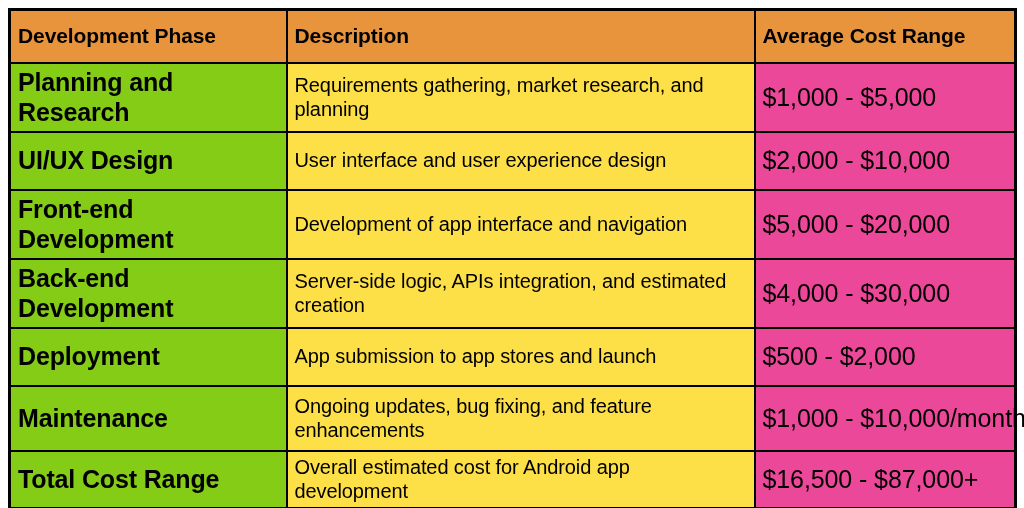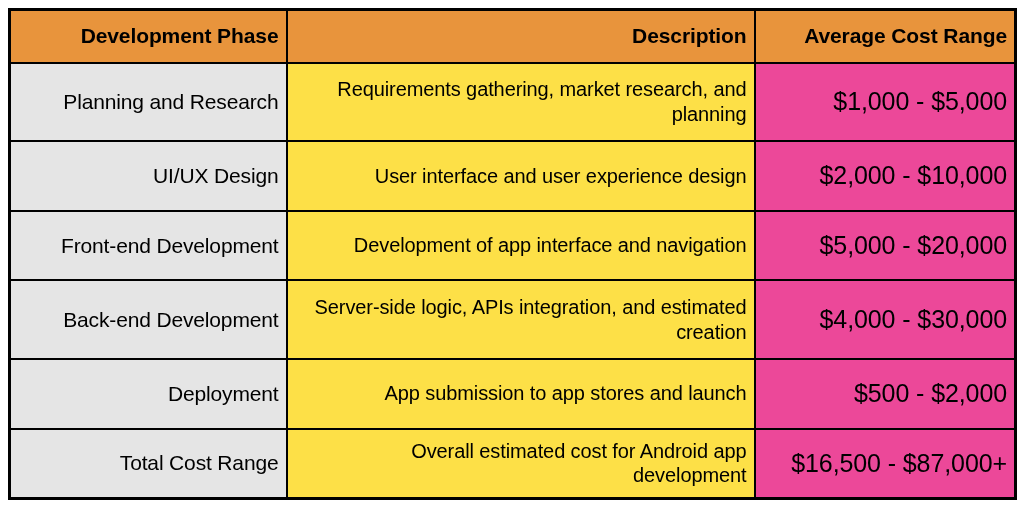--- a/index.html
+++ b/index.html
@@ -33,41 +33,41 @@
     border: 3px solid #000000;
   }
 
   table.cost-table col.col-phase { width: 277px; }
   table.cost-table col.col-desc  { width: 468px; }
   table.cost-table col.col-cost  { width: 261px; }
 
   table.cost-table th,
   table.cost-table td {
     border: 2px solid #000000;
-    text-align: right;
+    text-align: left;
     vertical-align: middle;
     padding: 3px 7px;
     box-sizing: border-box;
     line-height: 1.22;
   }
 
   
   tr.header-row th {
     background: #e8943c;
     font-weight: bold;
     font-size: 21px;
     letter-spacing: -0.1px;
     height: 53px;
   }
 
   
   td.phase-cell {
-    background: #e5e5e5;
-    font-weight: normal;
-    font-size: 21px;
+    background: #84cc16;
+    font-weight: bold;
+    font-size: 25px;
     letter-spacing: -0.15px;
   }
 
   
   td.desc-cell {
     background: #fde047;
     font-weight: normal;
     font-size: 20px;
     letter-spacing: -0.1px;
   }
@@ -120,20 +120,25 @@
         <tr class="body-row double-line">
           <td class="phase-cell">Back-end Development</td>
           <td class="desc-cell">Server-side logic, APIs integration, and estimated creation</td>
           <td class="cost-cell">$4,000 - $30,000</td>
         </tr>
         <tr class="body-row single-line">
           <td class="phase-cell">Deployment</td>
           <td class="desc-cell">App submission to app stores and launch</td>
           <td class="cost-cell">$500 - $2,000</td>
         </tr>
+        <tr class="body-row double-line">
+          <td class="phase-cell">Maintenance</td>
+          <td class="desc-cell">Ongoing updates, bug fixing, and feature enhancements</td>
+          <td class="cost-cell">$1,000 - $10,000/month</td>
+        </tr>
         <tr class="body-row single-line">
           <td class="phase-cell">Total Cost Range</td>
           <td class="desc-cell">Overall estimated cost for Android app development</td>
           <td class="cost-cell">$16,500 - $87,000+</td>
         </tr>
       </tbody>
   </table>
 </div>
 
 </body></html>

